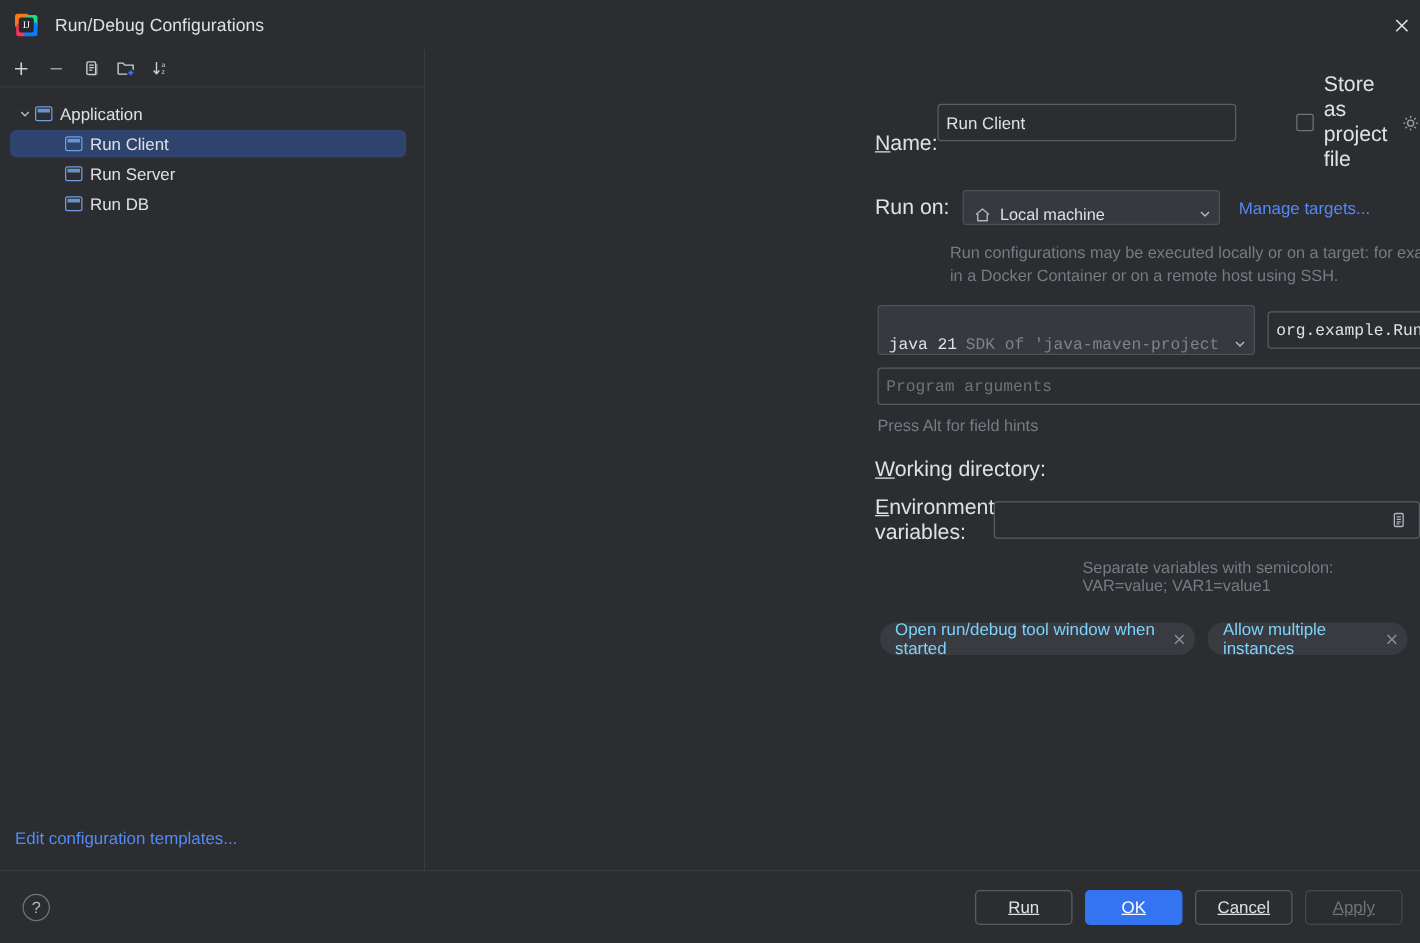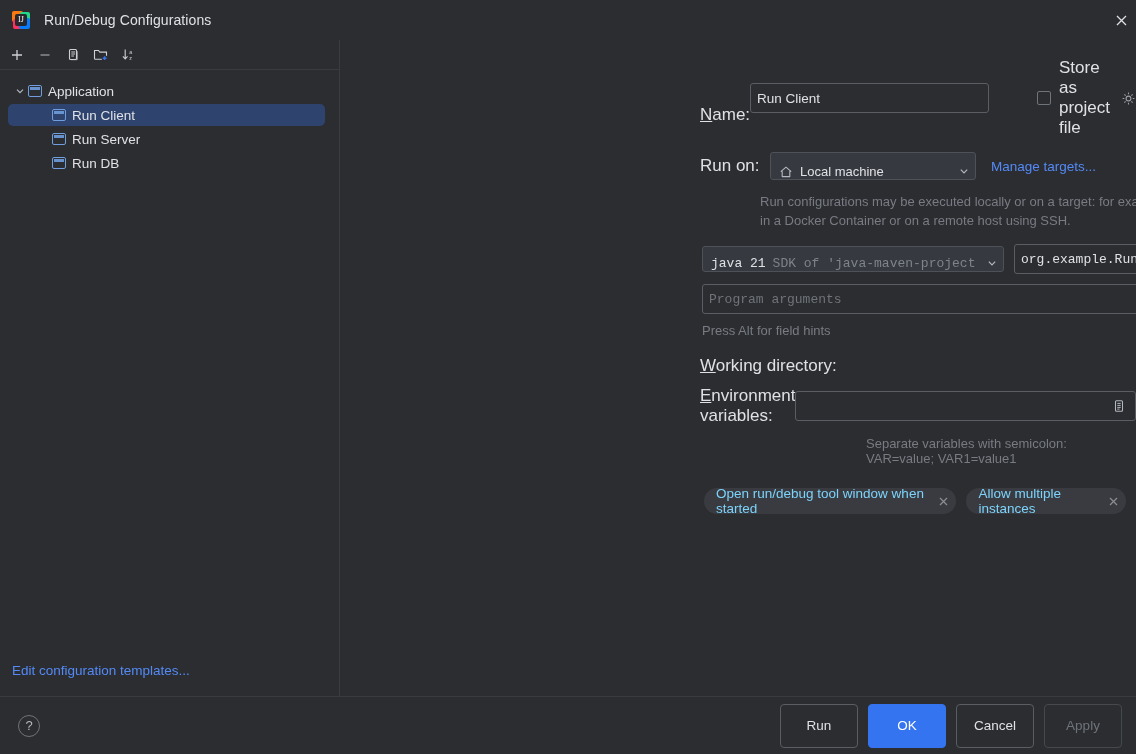--- a/index.html
+++ b/index.html
@@ -143,25 +143,26 @@
     background: #2b2d30;
   }
   .help {
     width: 22px; height: 22px; border-radius: 50%;
     border: 1px solid #6f737a; color: #b4b8bf;
     display: flex; align-items: center; justify-content: center;
     font-size: 13px; cursor: pointer; margin-left: 4px;
   }
   .btns { margin-left: auto; display: flex; gap: 10px; }
   .btn {
-    min-width: 78px; height: 44px; padding: 0 14px;
+    min-width: 78px; height: 28px; padding: 0 14px;
     border-radius: 4px; border: 1px solid #5a5d63;
     background: #2b2d30; color: #dfe1e5;
     font-size: 13.5px; display: flex; align-items: center; justify-content: center;
     cursor: pointer;
+    text-decoration: underline;
   }
   .btn.primary { background: #3574f0; border-color: #3574f0; color: #ffffff; }
   .btn.disabled { color: #6f737a; border-color: #45484d; cursor: default; }
 </style>
 </head>
 <body>
 
 <div class="dialog">
 
   <div class="titlebar">
@@ -282,21 +283,21 @@
               </svg>
           </span>
         </div>
         <span class="link" style="margin-left:15px;">Manage targets...</span>
       </div>
 
       <div style="margin:12px 0 0 420px; width:410px; line-height:19px;" class="hint">Run configurations may be executed locally or on a target: for example in a Docker Container or on a remote host using SSH.</div>
 
 
       <div style="display:flex; align-items:center; margin:14px 0 0 362px; width:776px;">
-        <div class="combo" style="width:302px; min-width:302px; height:26px;">
+        <div class="combo" style="width:302px; min-width:302px; height:40px;">
           <span class="mono" style="color:#dfe1e5;">java 21</span>
           <span class="mono" style="color:#7f838a; margin-left:7px; overflow:hidden; white-space:nowrap;">SDK of 'java-maven-project</span>
           <span class="caret">
             <svg width="10" height="10" viewBox="0 0 10 10">
                 <path d="M1.8 3.6 L5 6.8 L8.2 3.6" stroke="#b4b8bf" stroke-width="1.2" fill="none"></path>
               </svg>
           </span>
         </div>
         <div class="field" style="flex:1; margin-left:10px; height:30px;">
           <span class="mono">org.example.RunClient</span>

